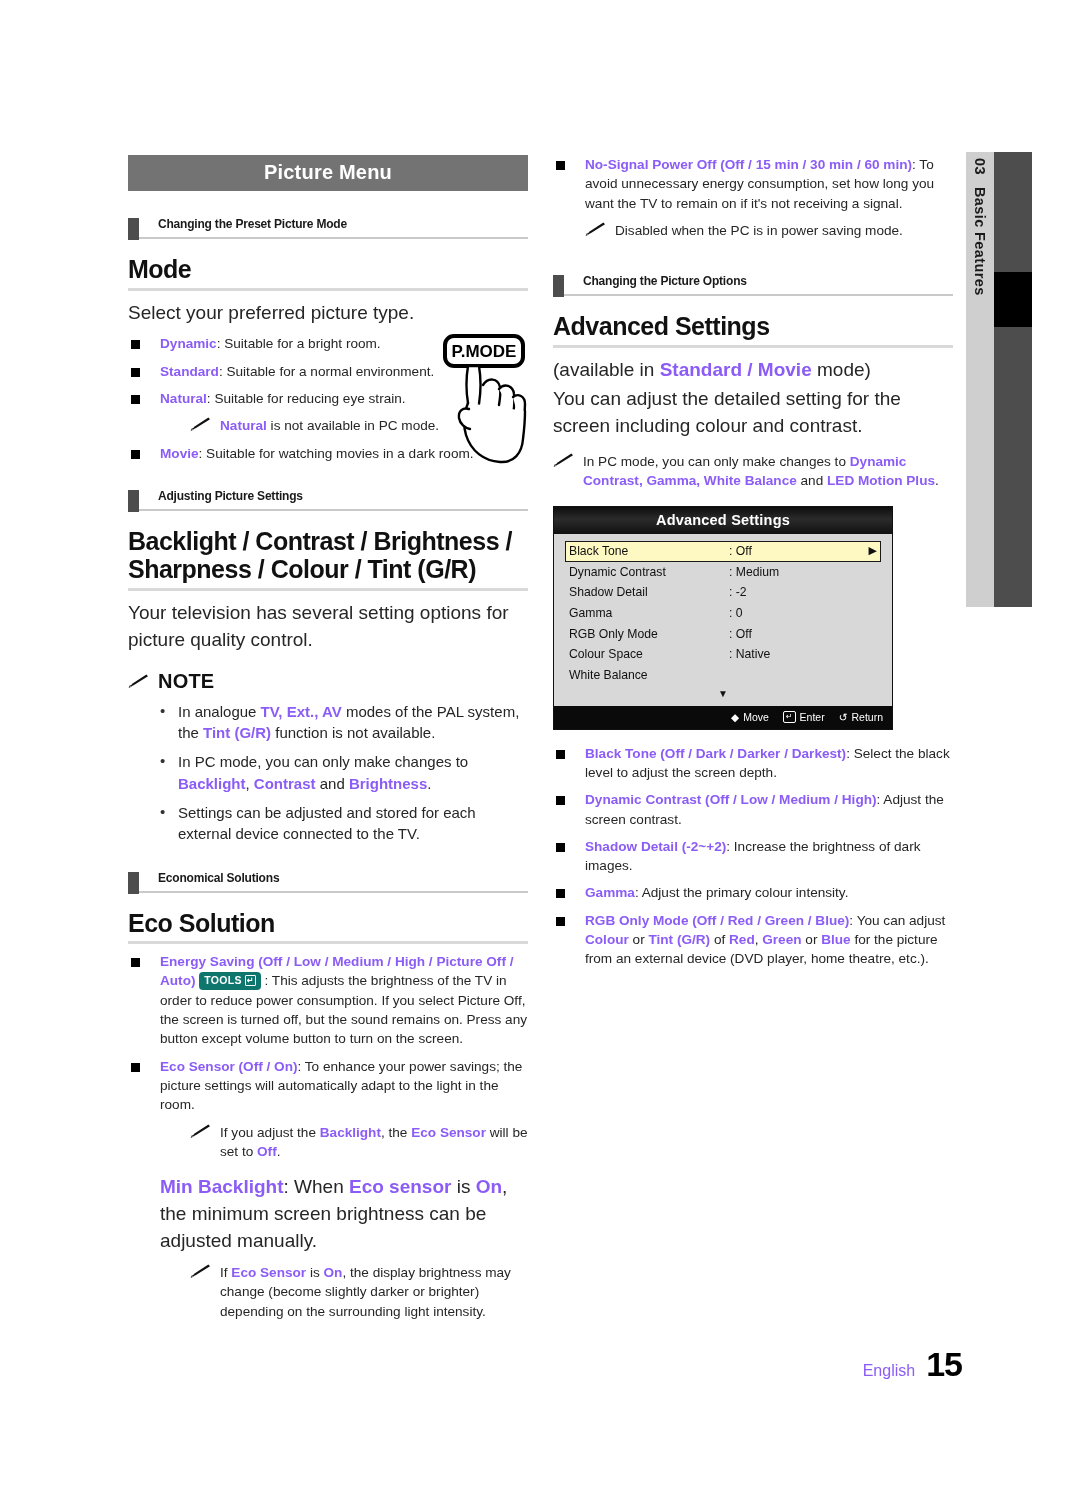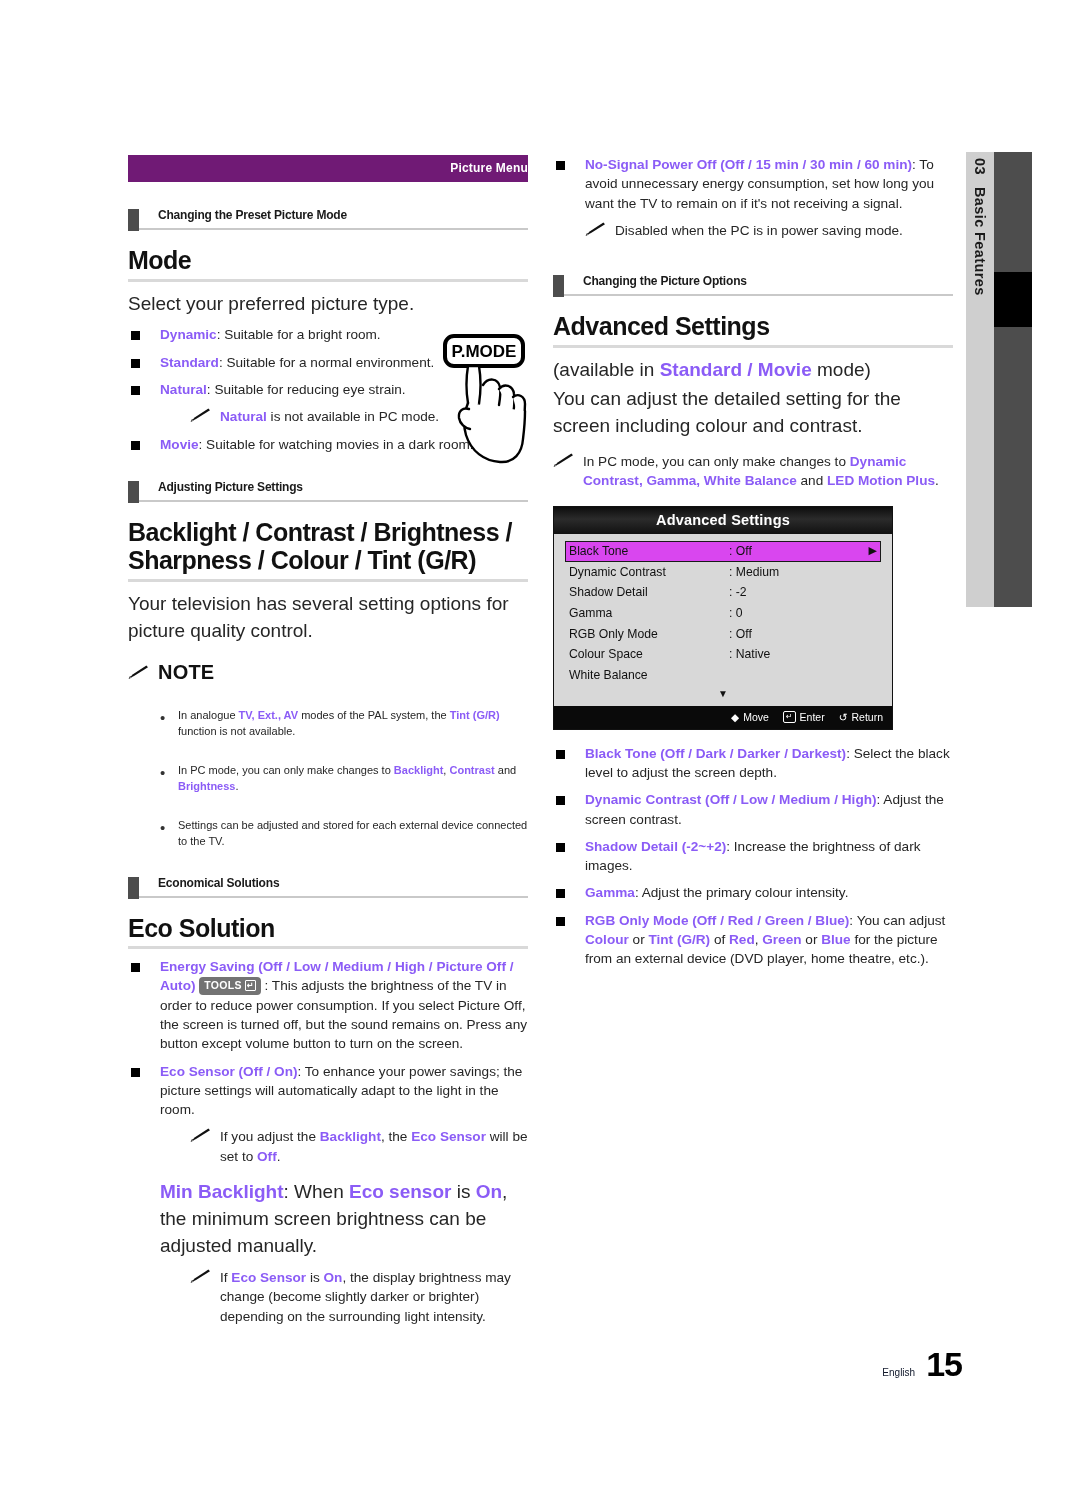--- a/index.html
+++ b/index.html
@@ -72,25 +72,25 @@
   .col {
     position: absolute;
     top: 155px;
     width: 400px;
   }
   .col-left  { left: 128px; }
   .col-right { left: 553px; }
 
   
   .menu-bar {
-    background: #701a75;
+    background: #737373;
     color: #ffffff;
-    font-size: 12px;
-    font-weight: bold;
-    text-align: right;
+    font-size: 20px;
+    font-weight: bold;
+    text-align: center;
     padding: 6px 0 7px 0;
     letter-spacing: 0.2px;
   }
 
   .sec-head {
     position: relative;
     margin-top: 26px;
     padding: 0 0 6px 30px;
     border-bottom: 2px solid #c9c9c9;
     font-size: 12px;
@@ -154,23 +154,23 @@
 
   
   ul.dot {
     list-style: none;
     margin: 4px 0 0 0;
     padding: 0 0 0 30px;
   }
   ul.dot > li {
     position: relative;
     padding-left: 20px;
-    font-size: 11px;
+    font-size: 15px;
     line-height: 1.42;
-    margin-top: 24px;
+    margin-top: 8px;
     color: #262626;
   }
   ul.dot > li::before {
     content: "\2022";
     position: absolute;
     left: 2px;
     top: -1px;
     font-size: 15px;
     color: #333;
   }
@@ -201,21 +201,21 @@
     margin-top: 16px;
     color: #111;
     letter-spacing: 0.2px;
   }
 
   
   .tools-badge {
     display: inline-flex;
     align-items: center;
     gap: 3px;
-    background: #737373;
+    background: #0f766e;
     color: #ffffff;
     font-size: 10.5px;
     font-weight: bold;
     border-radius: 4px;
     padding: 1px 5px 2px 5px;
     vertical-align: 1px;
     letter-spacing: 0.3px;
   }
   .tools-badge .arr {
     display: inline-block;
@@ -261,21 +261,21 @@
     font-size: 12.2px;
     color: #111;
     padding: 3px 4px;
     line-height: 1.2;
   }
   .osd-row .k { width: 160px; }
   .osd-row .v { flex: 1; }
   .osd-row .chev { width: 16px; text-align: right; font-size: 11px; }
   .osd-row.sel {
     border: 1px solid #1a1a1a;
-    background: #d946ef;
+    background: #fef9c3;
     padding: 2px 3px;
   }
   .osd-scroll {
     text-align: center;
     font-size: 10px;
     color: #111;
     padding: 2px 0 4px 0;
   }
   .osd-foot {
     background: #0a0a0a;
@@ -300,21 +300,21 @@
 
   
   .footer {
     position: absolute;
     right: 118px;
     bottom: 110px;
     display: flex;
     align-items: baseline;
     gap: 11px;
   }
-  .footer .lang { font-size: 10px; color: #0f172a; }
+  .footer .lang { font-size: 16px; color: #8b5cf6; }
   .footer .pgno { font-size: 34px; font-weight: bold; color: #000; letter-spacing: -1px; }
 </style>
 </head>
 <body>
 
 <div class="page">
 
   <div class="side-tab">
     <div class="side-tab-label">
       <span class="num">03</span><span>Basic Features</span>

